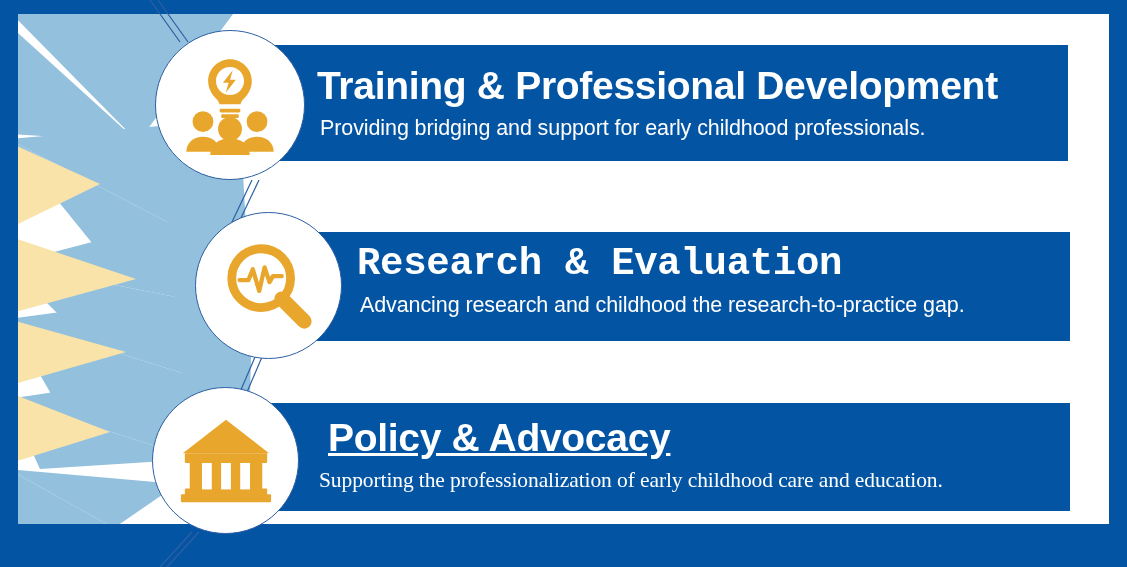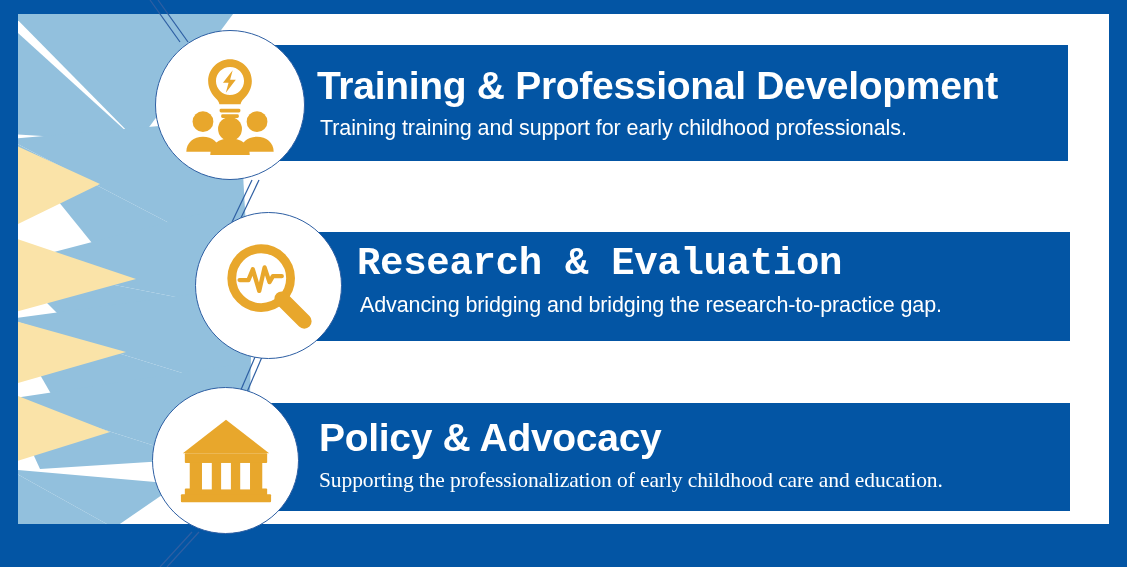--- a/index.html
+++ b/index.html
@@ -126,21 +126,21 @@
       <path d="M265 350 L247 392"></path>
       <path d="M192 532 L160 567"></path>
       <path d="M199 532 L167 567"></path>
     </g>
   </svg>
 
   <div class="row">
     <div class="bar" style="left:246px; top:45px; width:822px; height:116px;"></div>
 
     <div class="bar-text bar-title" style="left:317px; top:66px;">Training &amp; Professional Development</div>
-    <div class="bar-text bar-sub" style="left:320px; top:118px;">Training training and support for early childhood professionals.</div>
+    <div class="bar-text bar-sub" style="left:320px; top:118px;">Providing bridging and support for early childhood professionals.</div>
 
     <div class="node" style="left:155px; top:30px; width:150px; height:150px;">
       <svg width="104" height="104" viewBox="0 0 100 100">
         <g fill="#e8a72c">
 
           <path d="M50 6c-11.6 0-21 9.4-21 21 0 7.2 3.6 13 7.7 17.1 1.8 1.8 2.8 3.4 3.1 5.1h20.4c.3-1.7 1.3-3.3 3.1-5.1C67.4 40 71 34.2 71 27c0-11.6-9.4-21-21-21zm0 7.5c7.5 0 13.5 6 13.5 13.5S57.5 40.5 50 40.5 36.5 34.5 36.5 27 42.5 13.5 50 13.5z"></path>
 
           <path d="M52.6 16.5l-9.4 12.2h5.4l-2.6 9.6 9.6-12.6h-5.5z"></path>
 
           <rect x="40" y="53.5" width="20" height="3.6" rx="1.4"></rect>
@@ -157,37 +157,37 @@
           <path d="M31 98c0-10 8.5-16 19-16s19 6 19 16z"></path>
         </g>
       </svg>
     </div>
   </div>
 
   <div class="row">
     <div class="bar" style="left:286px; top:232px; width:784px; height:109px;"></div>
 
     <div class="bar-text bar-title" style="left:357px; top:245px;font-family:Liberation Mono, monospace;">Research &amp; Evaluation</div>
-    <div class="bar-text bar-sub" style="left:360px; top:295px;">Advancing bridging and bridging the research-to-practice gap.</div>
+    <div class="bar-text bar-sub" style="left:360px; top:295px;">Advancing research and childhood the research-to-practice gap.</div>
 
     <div class="node" style="left:195px; top:212px; width:147px; height:147px;">
       <svg width="98" height="98" viewBox="0 0 100 100">
         <g fill="none" stroke="#e8a72c">
           <circle cx="42" cy="42" r="30" stroke-width="9"></circle>
           <path d="M63 63 L86 86" stroke-width="15" stroke-linecap="round"></path>
           <path d="M20 44 h9 l4.5 -11 l6.5 22 l5.5 -24 l5 15 l3.5 -6 h9" stroke-width="4.4" stroke-linecap="round" stroke-linejoin="round"></path>
         </g>
       </svg>
     </div>
   </div>
 
   <div class="row">
     <div class="bar" style="left:246px; top:403px; width:824px; height:108px;"></div>
 
-    <div class="bar-text bar-title" style="left:319px; top:418px;">Policy &amp; Advocacy</div>
+    <div class="bar-text bar-title" style="left:328px; top:418px;text-decoration:underline;">Policy &amp; Advocacy</div>
     <div class="bar-text bar-sub" style="left:319px; top:470px;font-family:Liberation Serif, serif;">Supporting the professionalization of early childhood care and education.</div>
 
     <div class="node" style="left:152px; top:387px; width:147px; height:147px;">
       <svg width="98" height="98" viewBox="0 0 100 100">
         <g fill="#e8a72c">
 
           <polygon points="50,8 94,42 6,42"></polygon>
 
           <rect x="8" y="42" width="84" height="10" rx="1"></rect>
 

